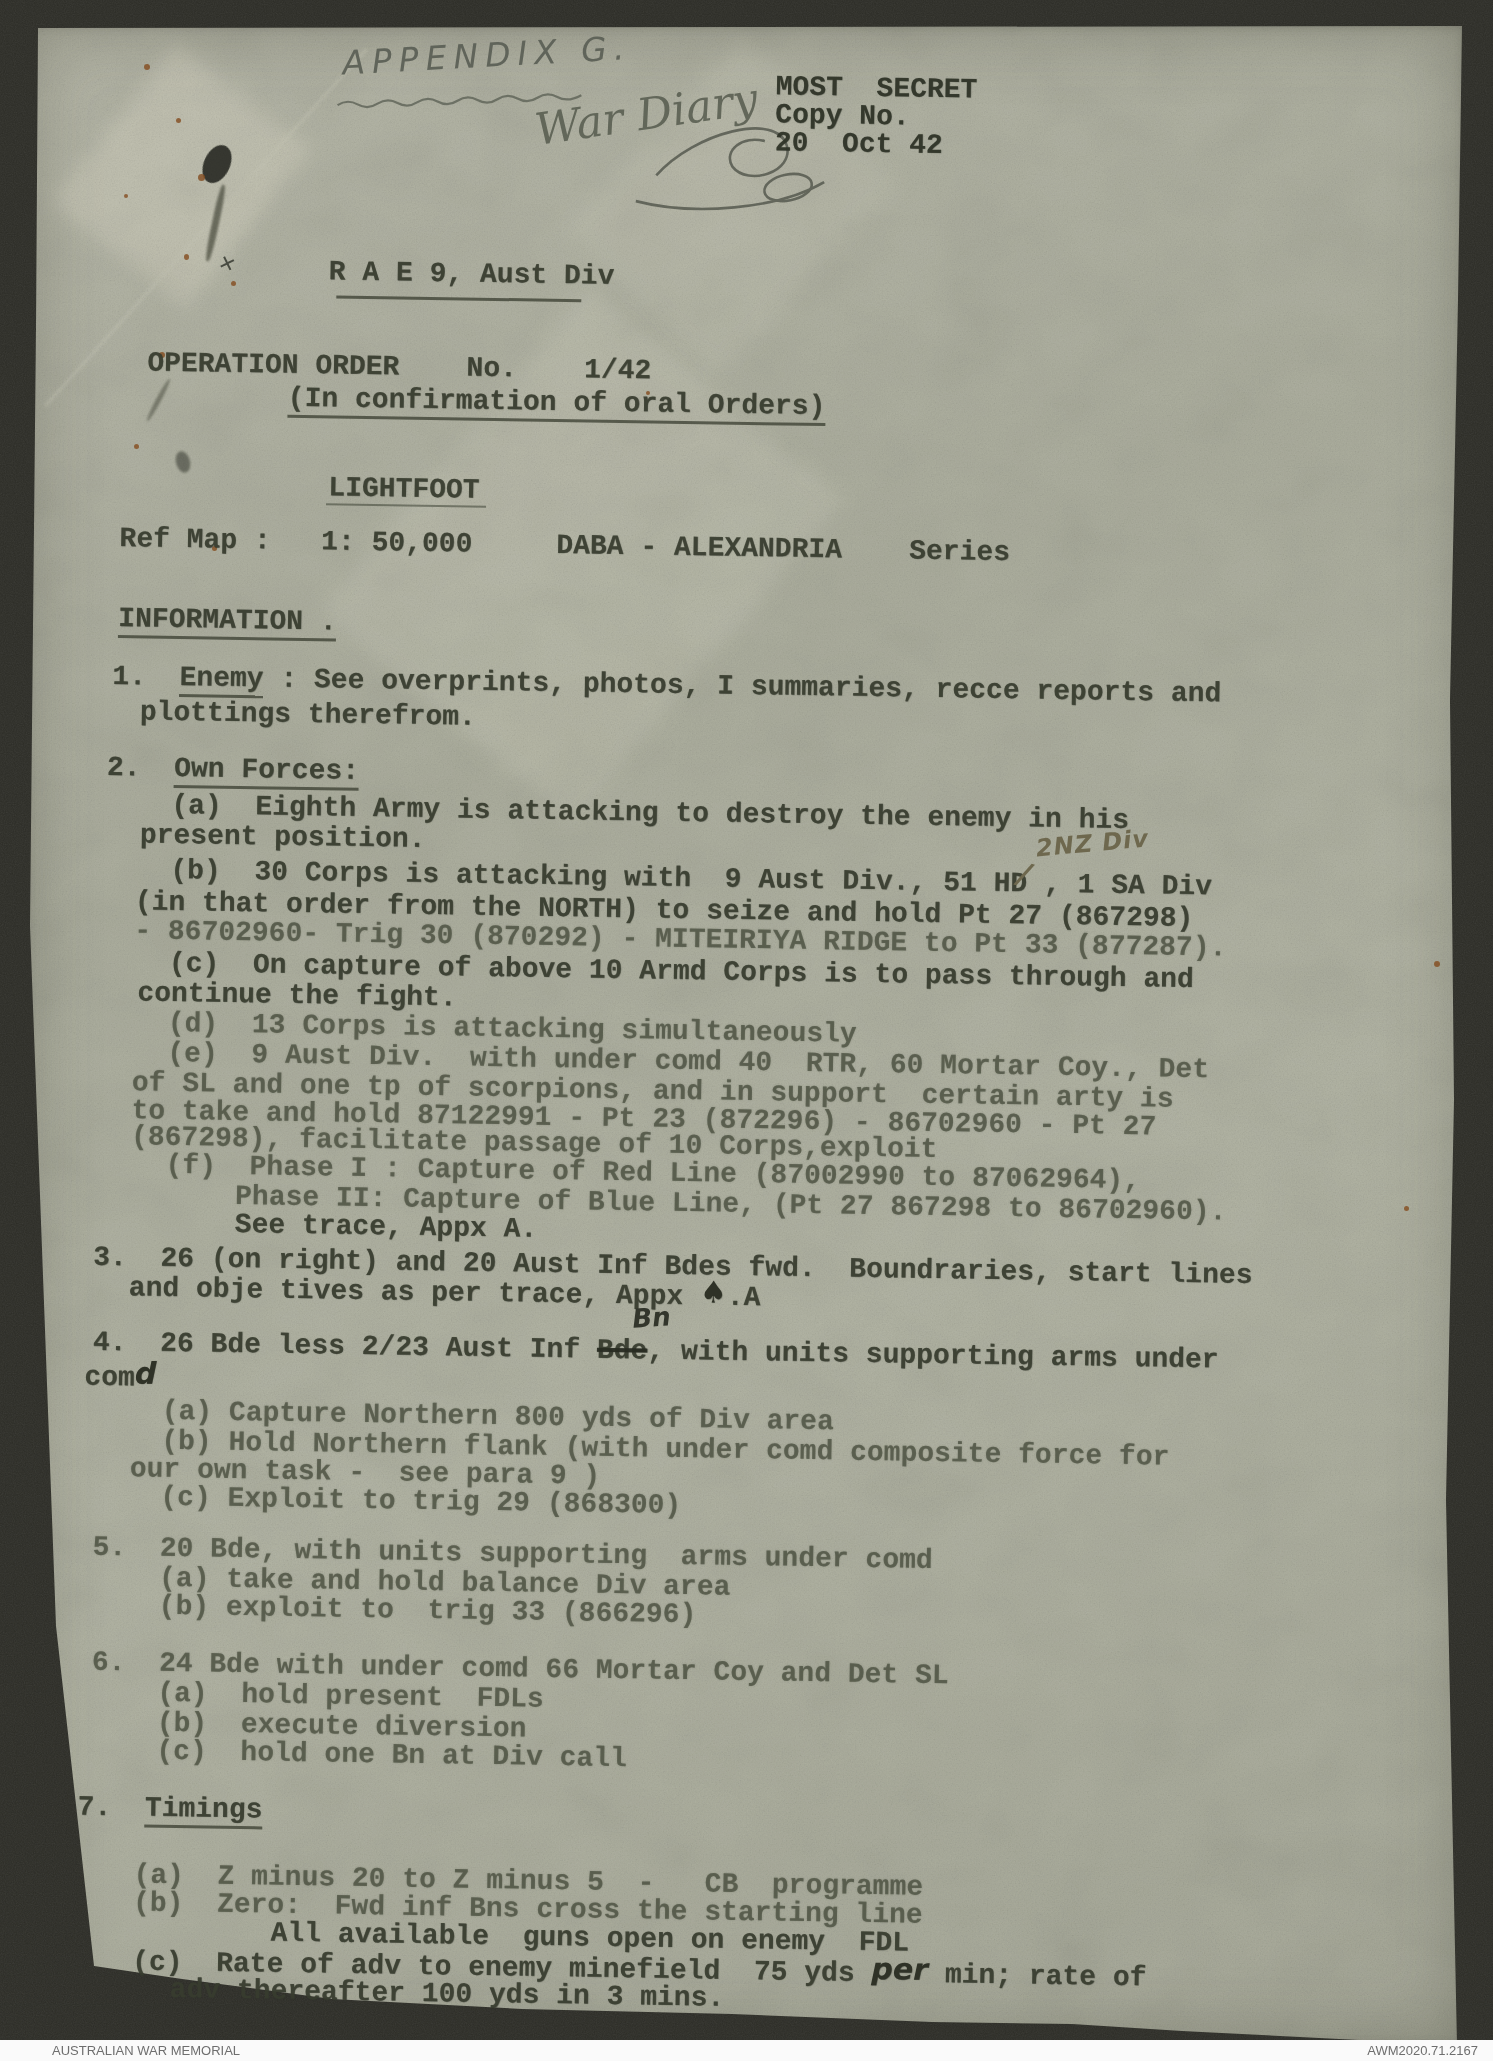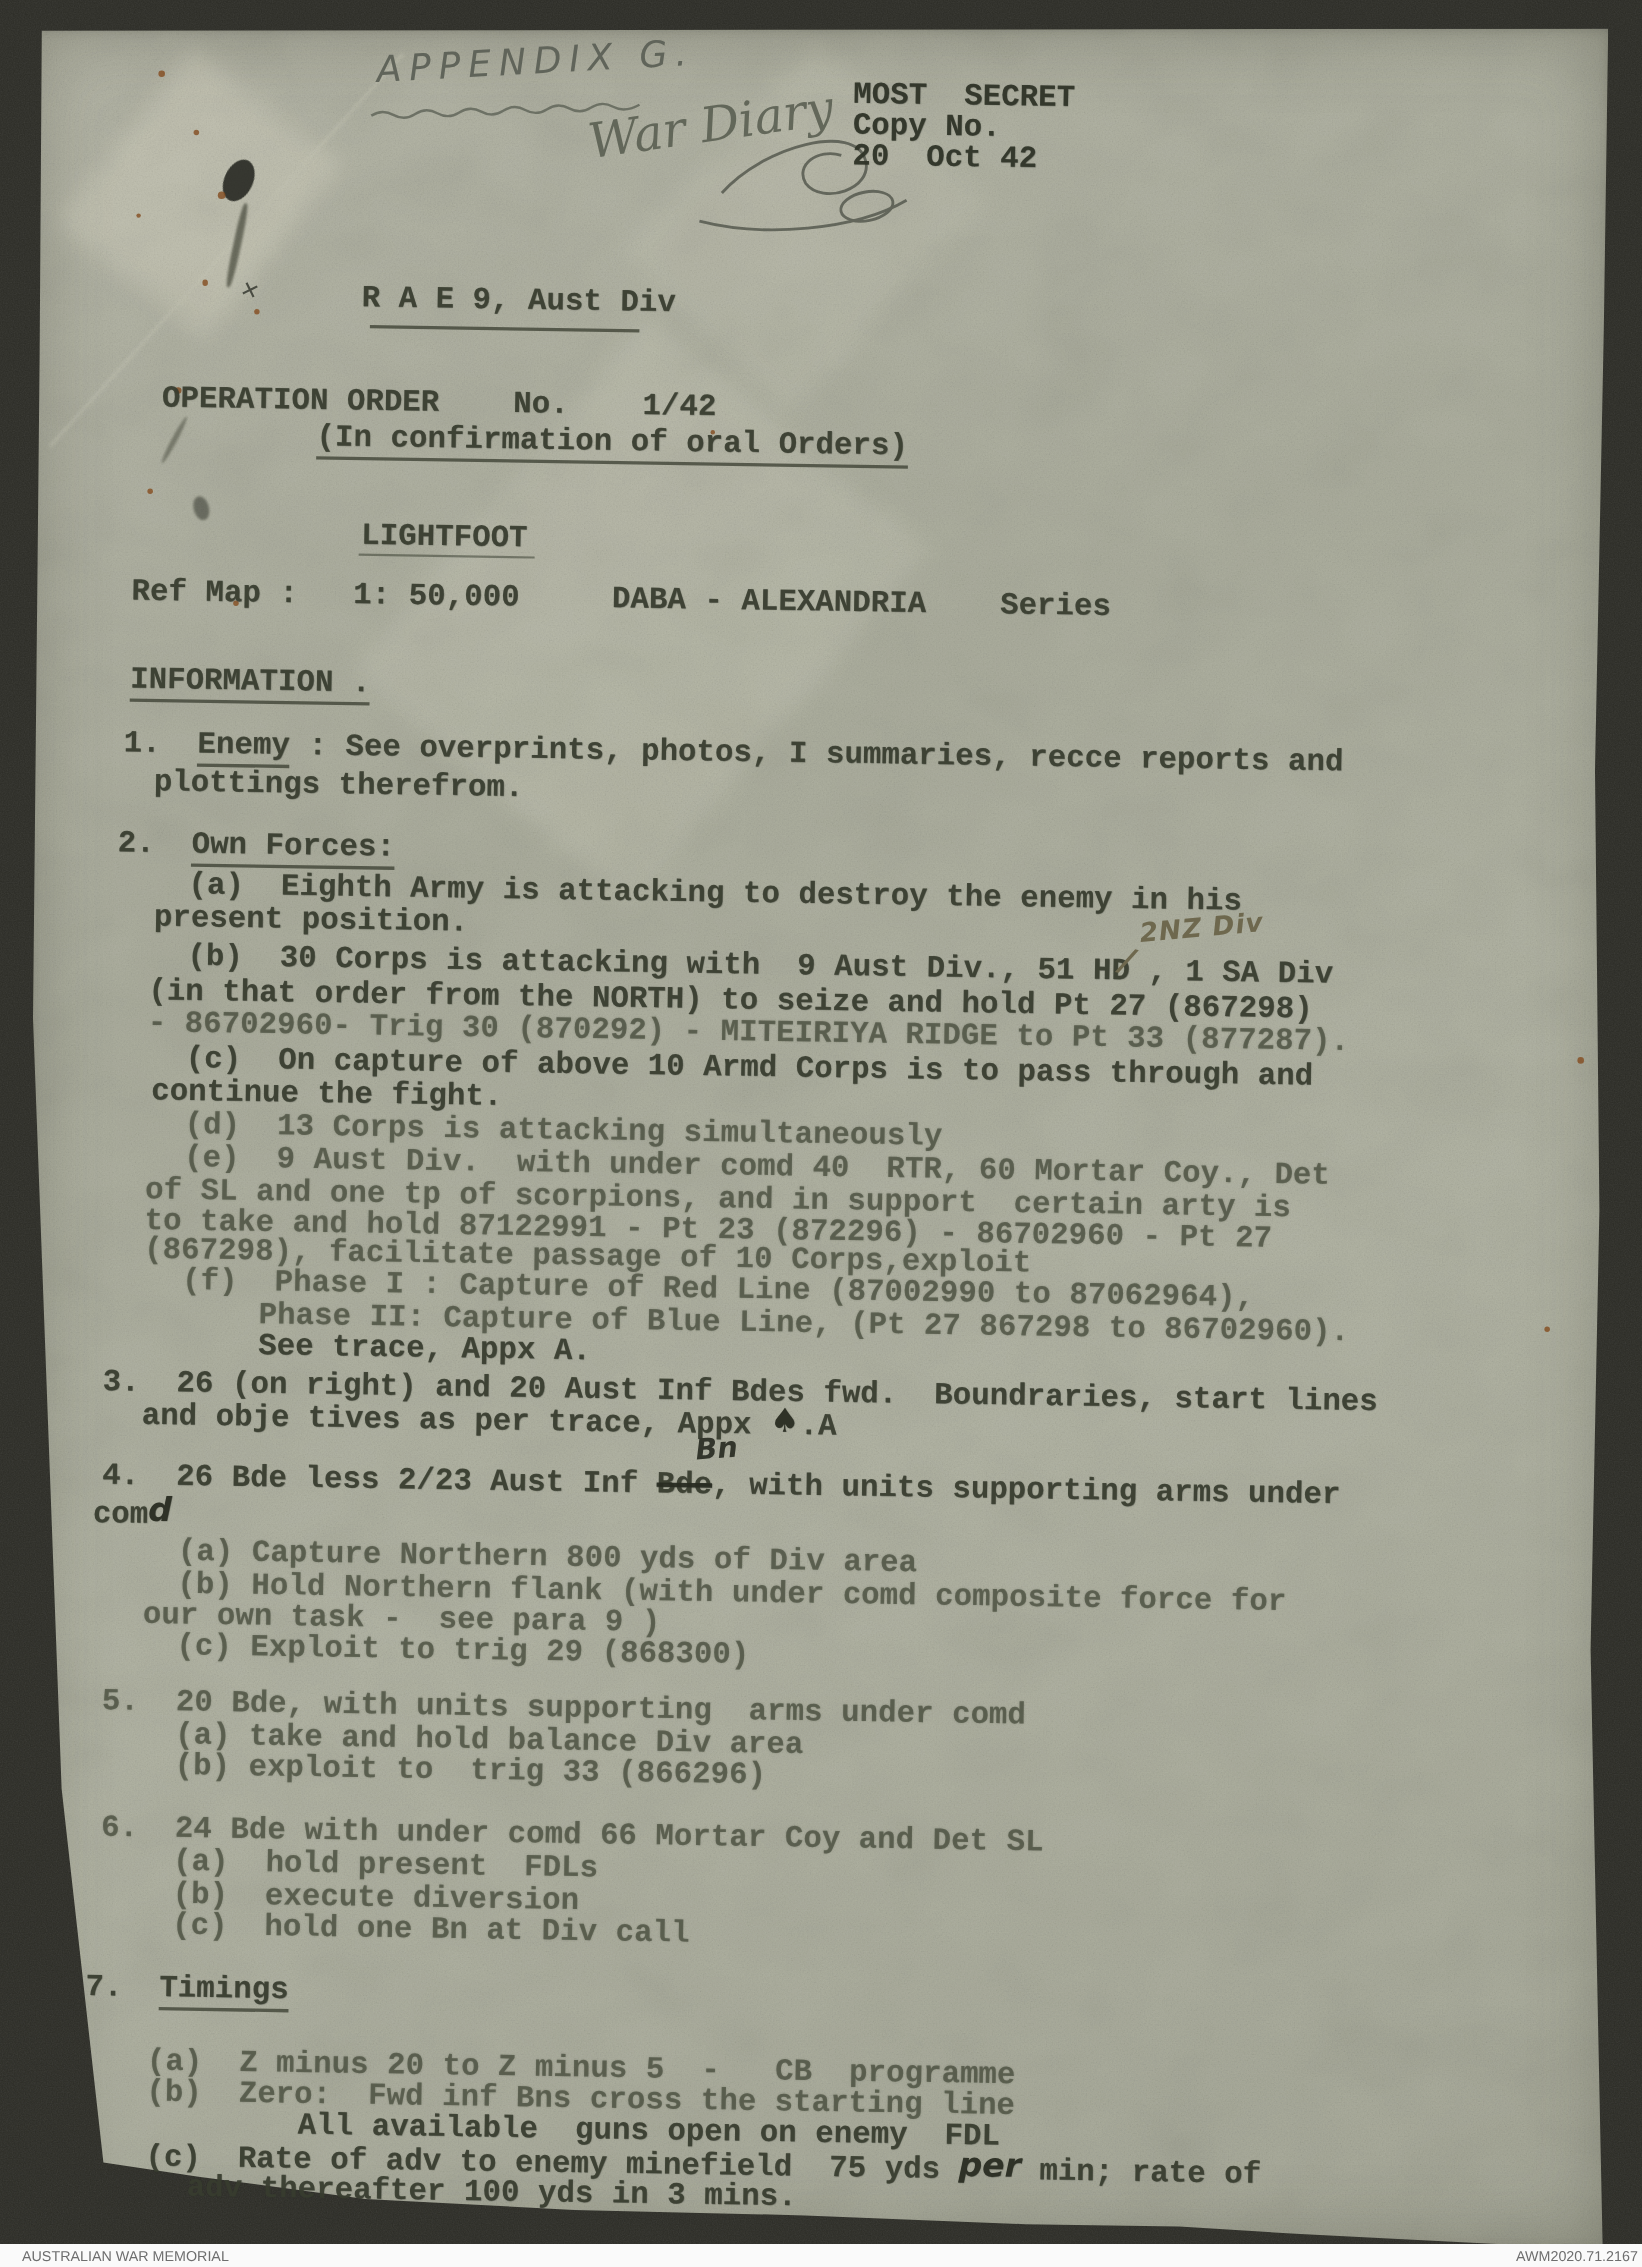--- a/index.html
+++ b/index.html
@@ -27,22 +27,22 @@
   .hw-inline{font-family:"DejaVu Sans",sans-serif;font-style:italic;font-weight:700;
              font-size:30px;color:#2f3227;position:relative;top:-2px;}
   
   .tape{position:absolute;filter:blur(9px);}
   .blot{position:absolute;border-radius:50%;}
   .speck{position:absolute;border-radius:50%;background:#8a4f1f;opacity:.8;}
   
   #footerbar{position:absolute;left:0;top:2040px;width:1493px;height:21px;background:#fafafa;
     display:flex;align-items:center;justify-content:space-between;z-index:40;}
   #footerbar span{font-size:13px;color:#6e6e6e;line-height:21px;}
-  #footerbar .fl{padding-left:20px;}
-  #footerbar .fr{padding-right:4px;}
+  #footerbar .fl{padding-left:20px;margin-left:32px;}
+  #footerbar .fr{padding-right:15px;}
 </style>
 </head>
 <body>
 
 <div id="stage">
 
   <svg class="noise" width="1493" height="2061" style="z-index:0;opacity:.10">
     <filter id="nf1">
         <feTurbulence type="fractalNoise" baseFrequency="0.9" numOctaves="2" seed="7"></feTurbulence>
         <feColorMatrix type="saturate" values="0"></feColorMatrix>

